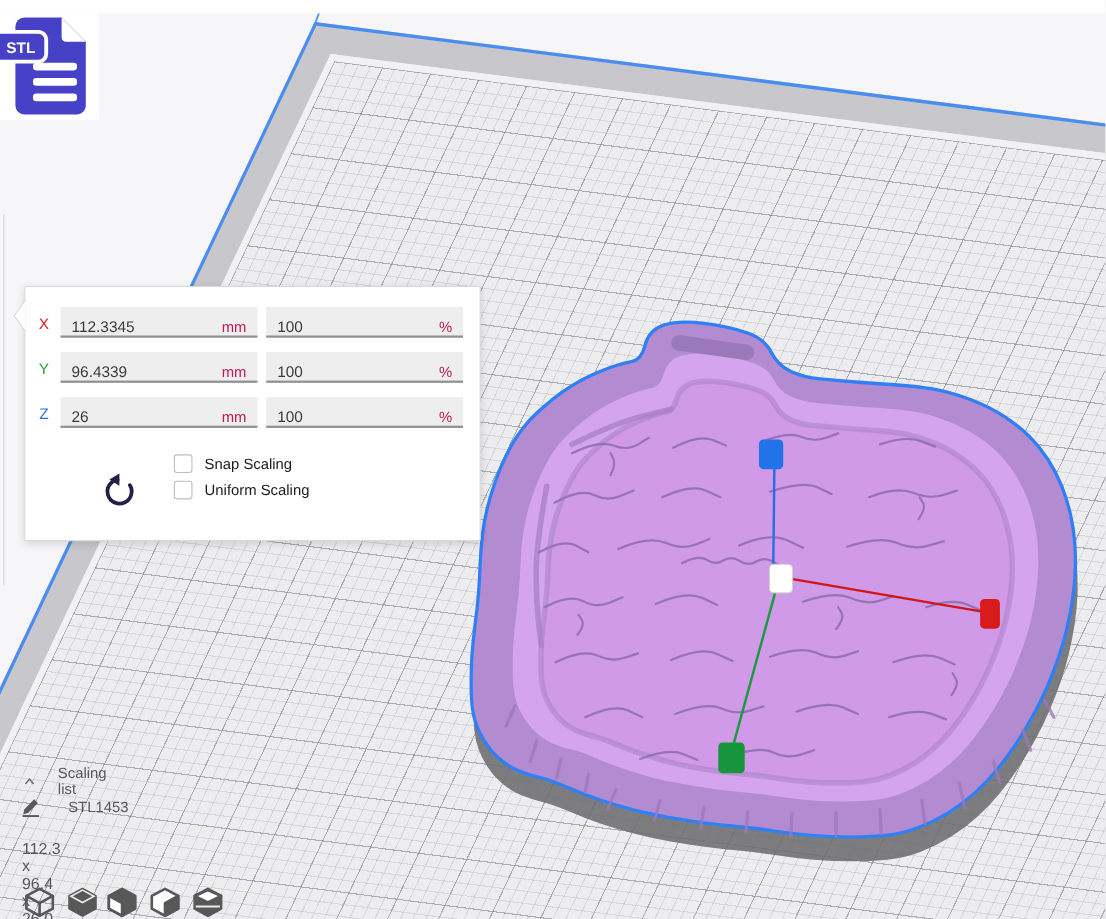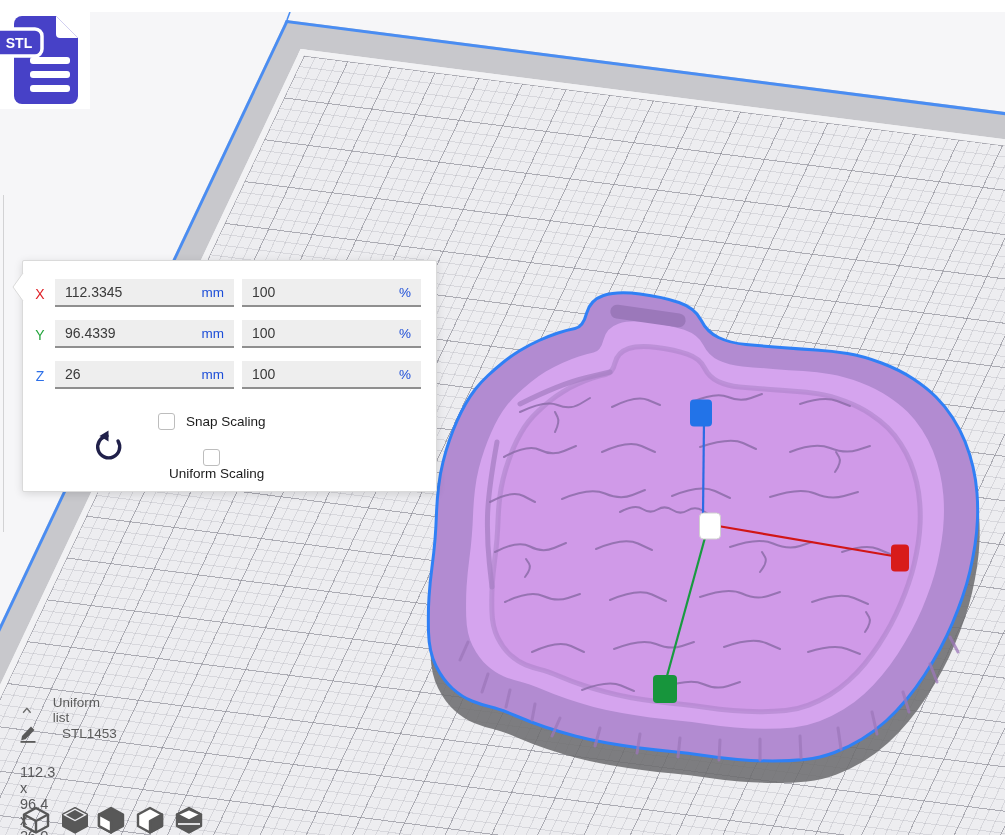--- a/index.html
+++ b/index.html
@@ -31,28 +31,28 @@
   
   .scale-panel{position:absolute;left:22px;top:248px;width:413px;height:230px;
     background:#ffffff;border:1px solid #dadada;border-radius:2px;
     box-shadow:0 2px 8px rgba(0,0,0,.13);z-index:7;}
   .panel-caret{position:absolute;left:-11px;top:11px;}
   .sp-row{position:absolute;left:0;height:30px;}
   .sp-row.r0{top:18px;} .sp-row.r1{top:59px;} .sp-row.r2{top:100px;}
   .axis-label{position:absolute;left:6px;width:22px;line-height:30px;text-align:center;
     font-size:14px;}
   .field{position:absolute;top:0;height:28px;background:#eeeeee;
-    border-bottom:2px solid #8f8f8f;display:flex;align-items:center;
-    padding:12px 10px;box-sizing:border-box;}
+    border-bottom:2px solid #8f8f8f;display:flex;align-items:flex-end;
+    padding:0 10px;box-sizing:border-box;}
   .field.f1{left:32px;width:179px;} .field.f2{left:219px;width:179px;gap:48px;}
   .field input{flex:1;min-width:0;border:none;background:transparent;outline:none;
     font-family:"Liberation Sans",sans-serif;font-size:14px;color:#3a3a3a;padding:0;}
-  .unit{font-size:13.5px;color:#1d4ed8;margin-left:6px;}
+  .unit{font-size:13.5px;color:#be185d;margin-left:6px;}
   .cb-row{position:absolute;left:135px;display:flex;align-items:center;}
-  .cb-row.c0{top:152px;} .cb-row.c1{top:188px;flex-direction:column;}
+  .cb-row.c0{top:152px;} .cb-row.c1{top:176px;}
   .checkbox{width:17px;height:17px;background:#fff;border:1.5px solid #bdbdbd;
     border-radius:3px;box-sizing:border-box;}
   .cb-label{font-size:13.5px;color:#1b1b1b;margin-left:11px;}
   .reset-btn{position:absolute;left:68px;top:168px;width:34px;height:34px;cursor:pointer;}
 
   
   .obj-block{position:absolute;left:0;top:680px;z-index:6;color:#5a5a5a;}
   .obj-row{position:absolute;display:flex;align-items:center;}
   .row-objlist{left:22px;top:3px;}
   .row-name{left:18px;top:32px;}
@@ -210,21 +210,21 @@
       <div class="checkbox"></div>
       <span class="cb-label">Uniform Scaling</span>
     </div>
   </div>
 
   <div class="obj-block">
     <div class="obj-row row-objlist">
       <svg width="13" height="9" viewBox="0 0 13 9">
         <path d="M1.5 7.5 L6.5 1.5 L11.5 7.5" fill="none" stroke="#6a6a6a" stroke-width="1.8"></path>
       </svg>
-      <span class="txt">Uniform list</span>
+      <span class="txt">Scaling list</span>
     </div>
     <div class="obj-row row-name">
       <svg width="20" height="19" viewBox="0 0 20 19">
         <path d="M4 12 L13 2.5 L16.5 6 L7.5 15.2 L3.2 16.2 Z" fill="#5a5a5a"></path>
         <rect x="2.5" y="17" width="15" height="1.8" fill="#5a5a5a"></rect>
       </svg>
       <span class="txt">STL1453</span>
     </div>
     <div class="obj-row row-dims">112.3 x 96.4 x 26.0 mm</div>
   </div>

